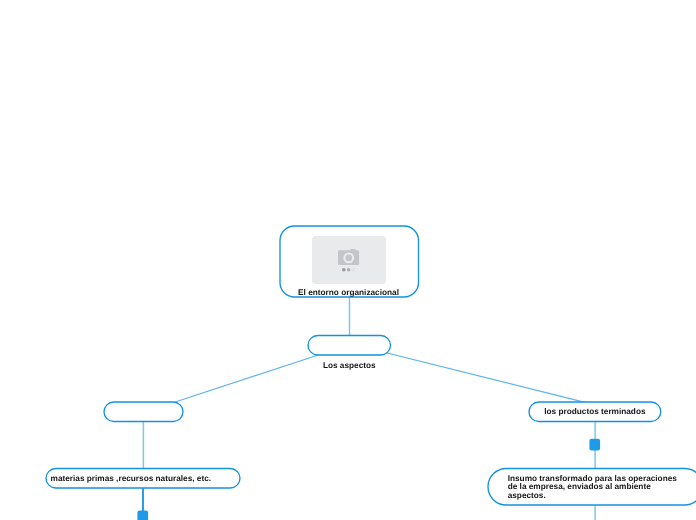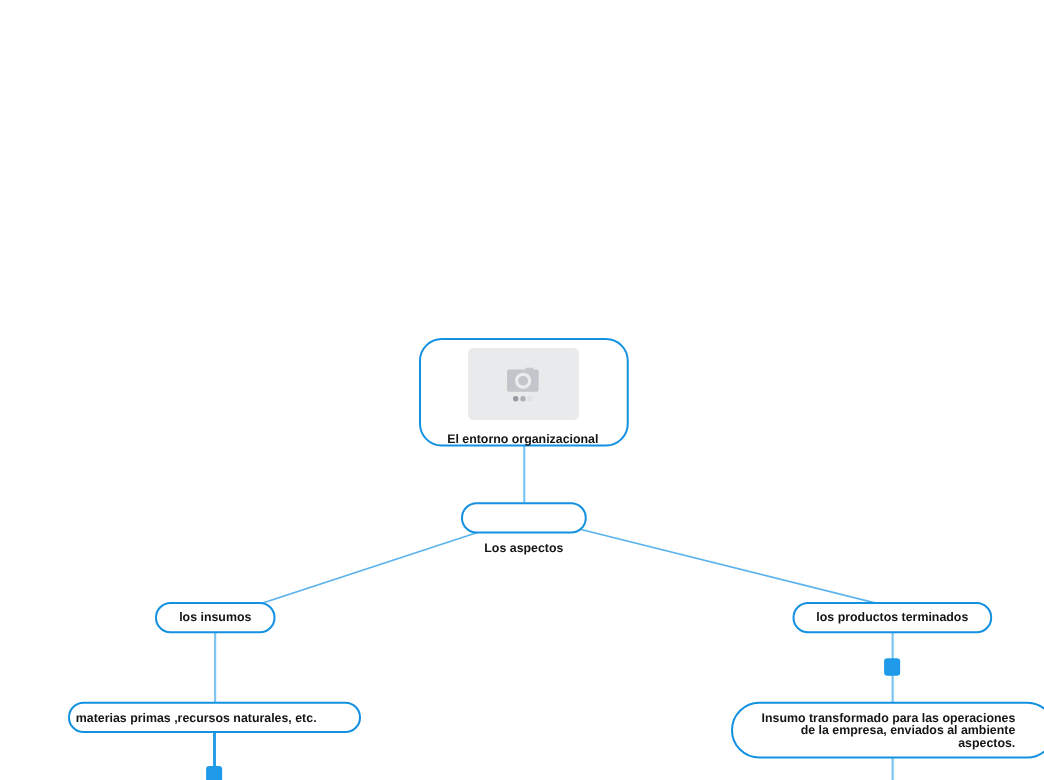--- a/index.html
+++ b/index.html
@@ -15,35 +15,35 @@
         border:0;
         display:flex;align-items:center;
         font-weight:bold;color:#151515;z-index:3;
         font-size:8.25px;}
   .node > span{transform:translateZ(0);}
   .node.pill{border-radius:40px;justify-content:center;}
   svg.shapes{position:absolute;left:0;top:0;width:696px;height:520px;pointer-events:none;z-index:2;}
 
   
   #n-root{left:279.3px;top:226.0px;width:138.5px;height:71px;border-radius:14.5px;
-          flex-direction:column;justify-content:space-between;}
+          flex-direction:column;justify-content:flex-end;}
   #root-img{width:73.7px;height:47.7px;background:#e8eaec;border-radius:3.5px;
             margin-top:6.2px;margin-left:1.1px;position:relative;}
   #cam{position:absolute;left:26.2px;top:13.2px;}
   #dots{position:absolute;left:29.9px;top:31.9px;}
   #root-label{margin-top:4.3px;}
 
   #n-aspectos{left:307.3px;top:335.5px;width:83.9px;height:19.5px;margin-top:20px;}
   #n-insumos{left:103.3px;top:402px;width:80.4px;height:19.5px;}
   #n-productos{left:528.9px;top:402px;width:132px;height:18px;}
   #n-materias{left:45.8px;top:468.5px;width:170px;height:19.5px;}
   #n-insumot{left:488px;top:468.5px;width:215px;height:36.5px;border-radius:18.25px;
              justify-content:flex-start;padding-left:19.7px;line-height:8.25px;}
   #n-insumot .txt{display:block;position:relative;top:0.8px;}
-  #n-insumot .txt span{display:block;white-space:nowrap;text-align:right;}
+  #n-insumot .txt span{display:block;white-space:nowrap;}
 
     svg.handles{position:absolute;left:0;top:0;width:696px;height:520px;pointer-events:none;z-index:5;}
 </style>
 </head>
 <body>
 
 <div id="canvas">
 
   <svg class="links" viewBox="0 0 696 520" xmlns="http://www.w3.org/2000/svg" shape-rendering="geometricPrecision">
     <path d="M349.5 296.3 L349.5 335.0" stroke="#7ec6f1" stroke-width="1.5" fill="none"></path>
@@ -77,23 +77,20 @@
         <circle cx="11.45" cy="1.8" r="1.8" fill="#dfe1e3"></circle>
       </svg>
     </div>
     <span id="root-label">El entorno organizacional</span>
   </div>
 
   <div class="node pill" id="n-aspectos">
     <span>Los aspectos</span>
   </div>
 
-  <div class="node pill" id="n-insumos">
-    <span>los insumos</span>
-  </div>
 
   <div class="node pill" id="n-productos">
     <span>los productos terminados</span>
   </div>
 
   <div class="node pill" id="n-materias">
     <span>materias primas ,recursos naturales, etc.</span>
   </div>
 
   <div class="node" id="n-insumot">

